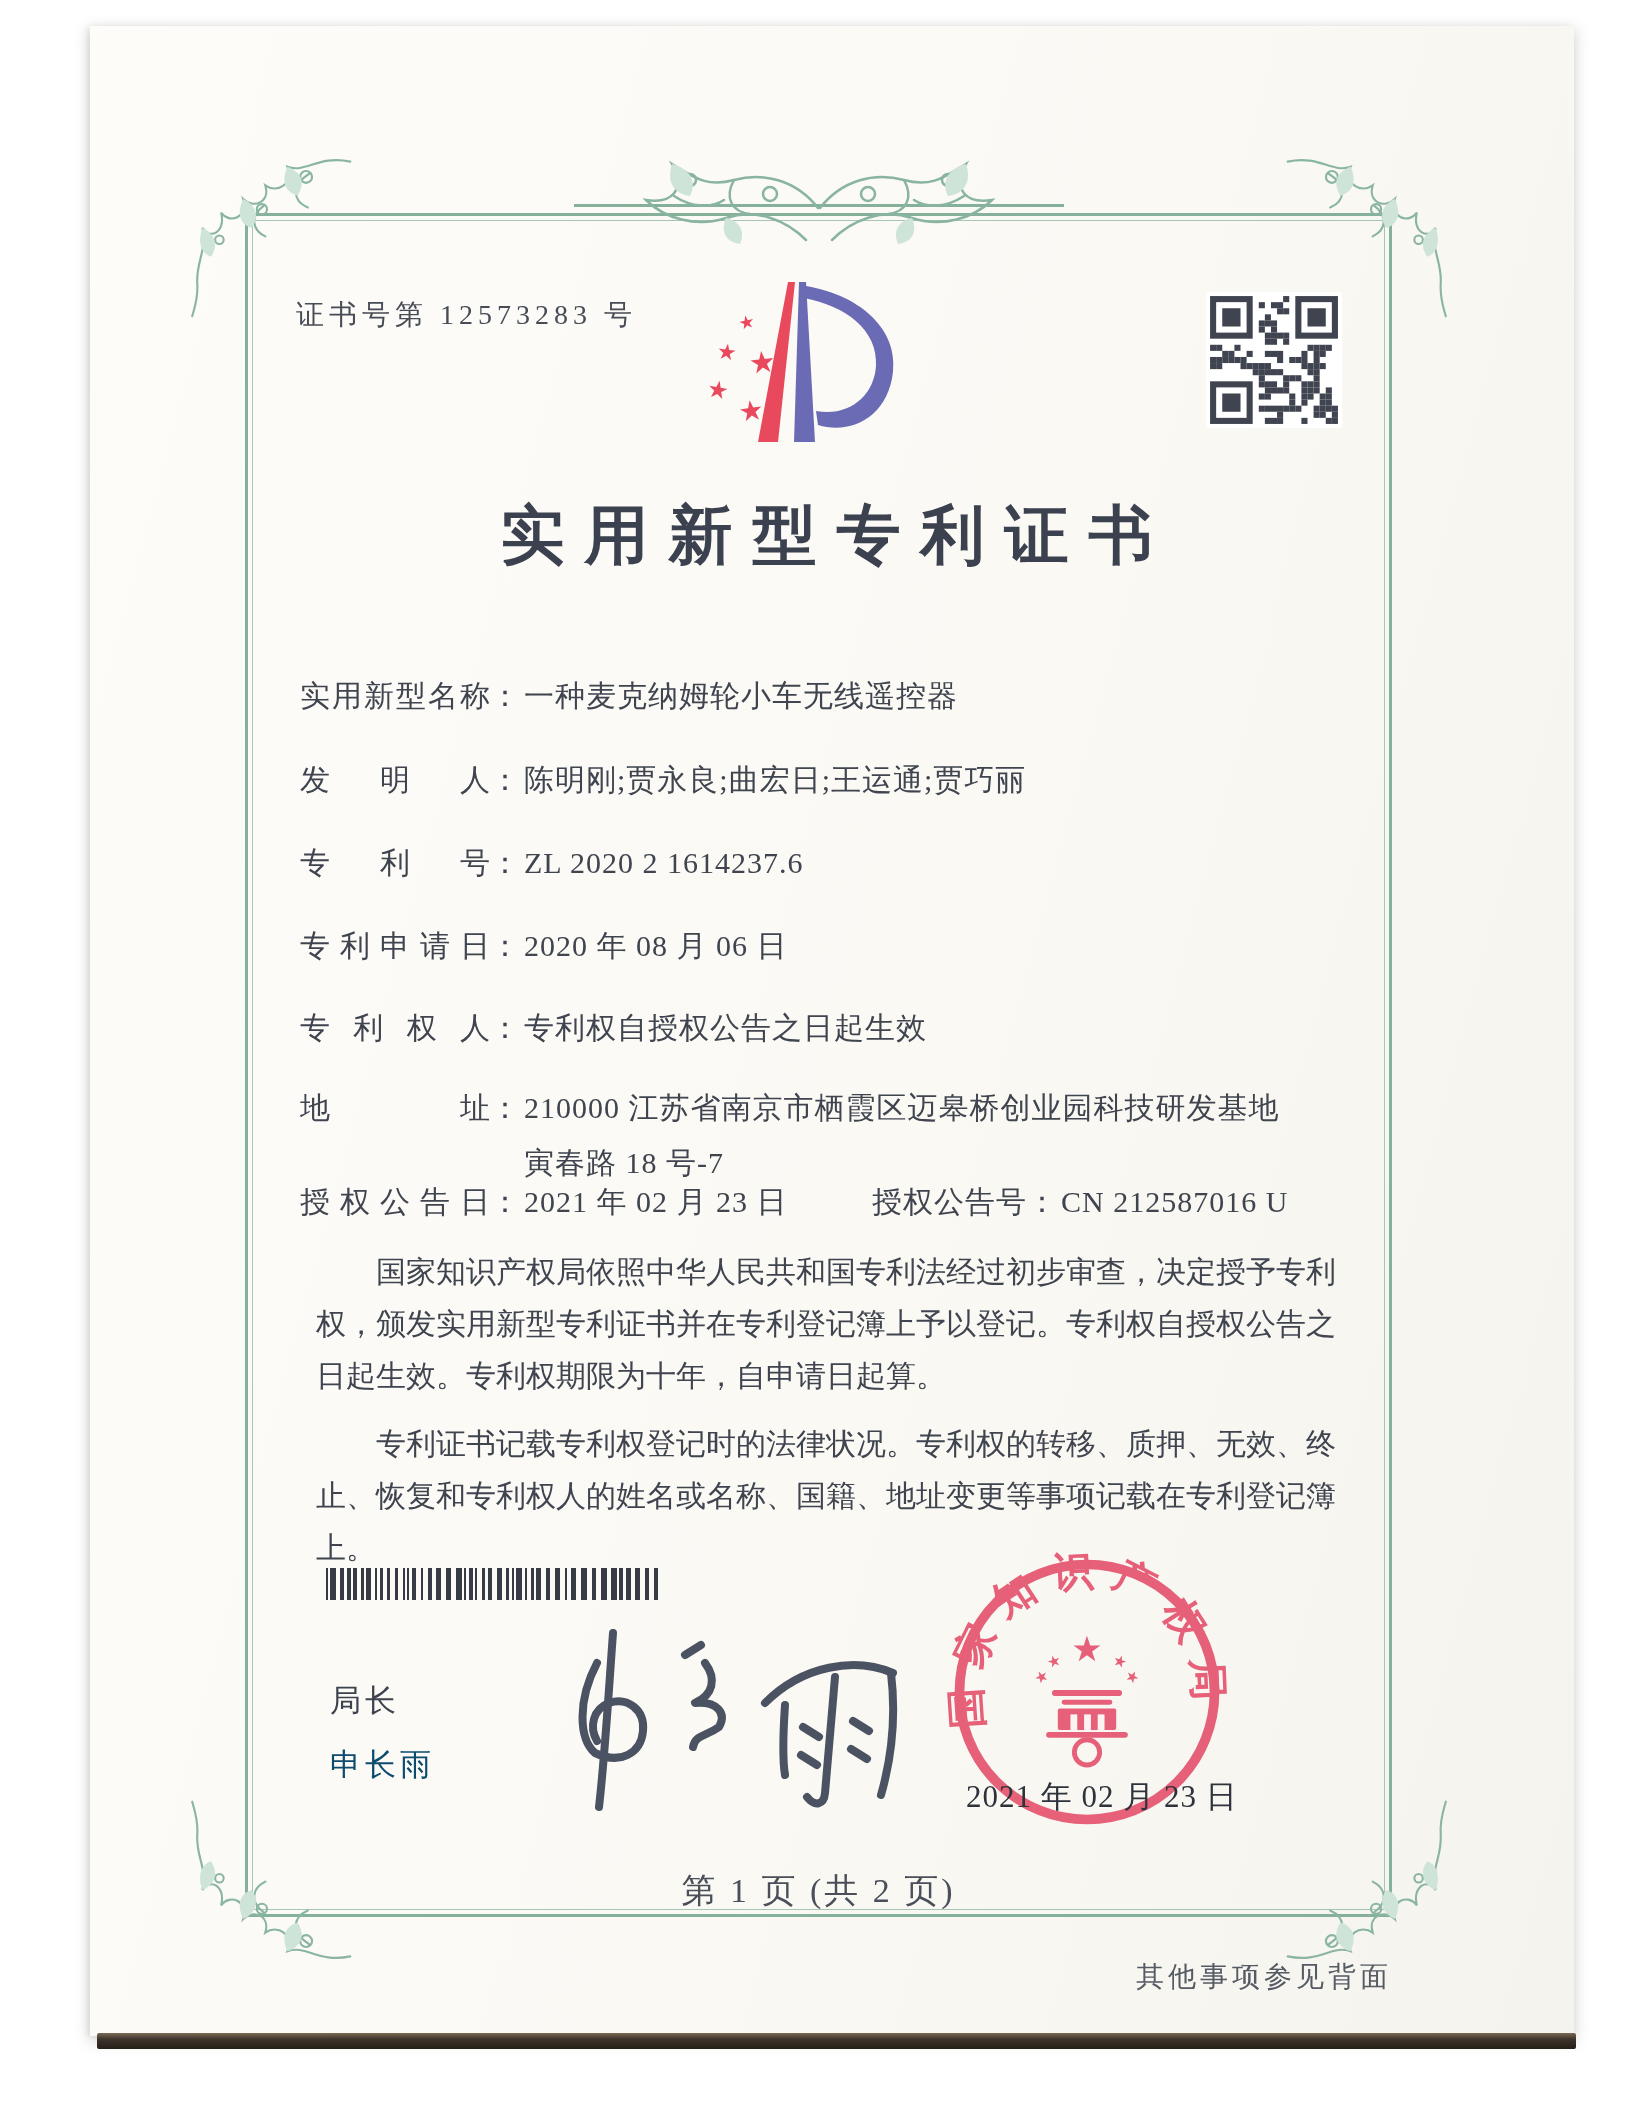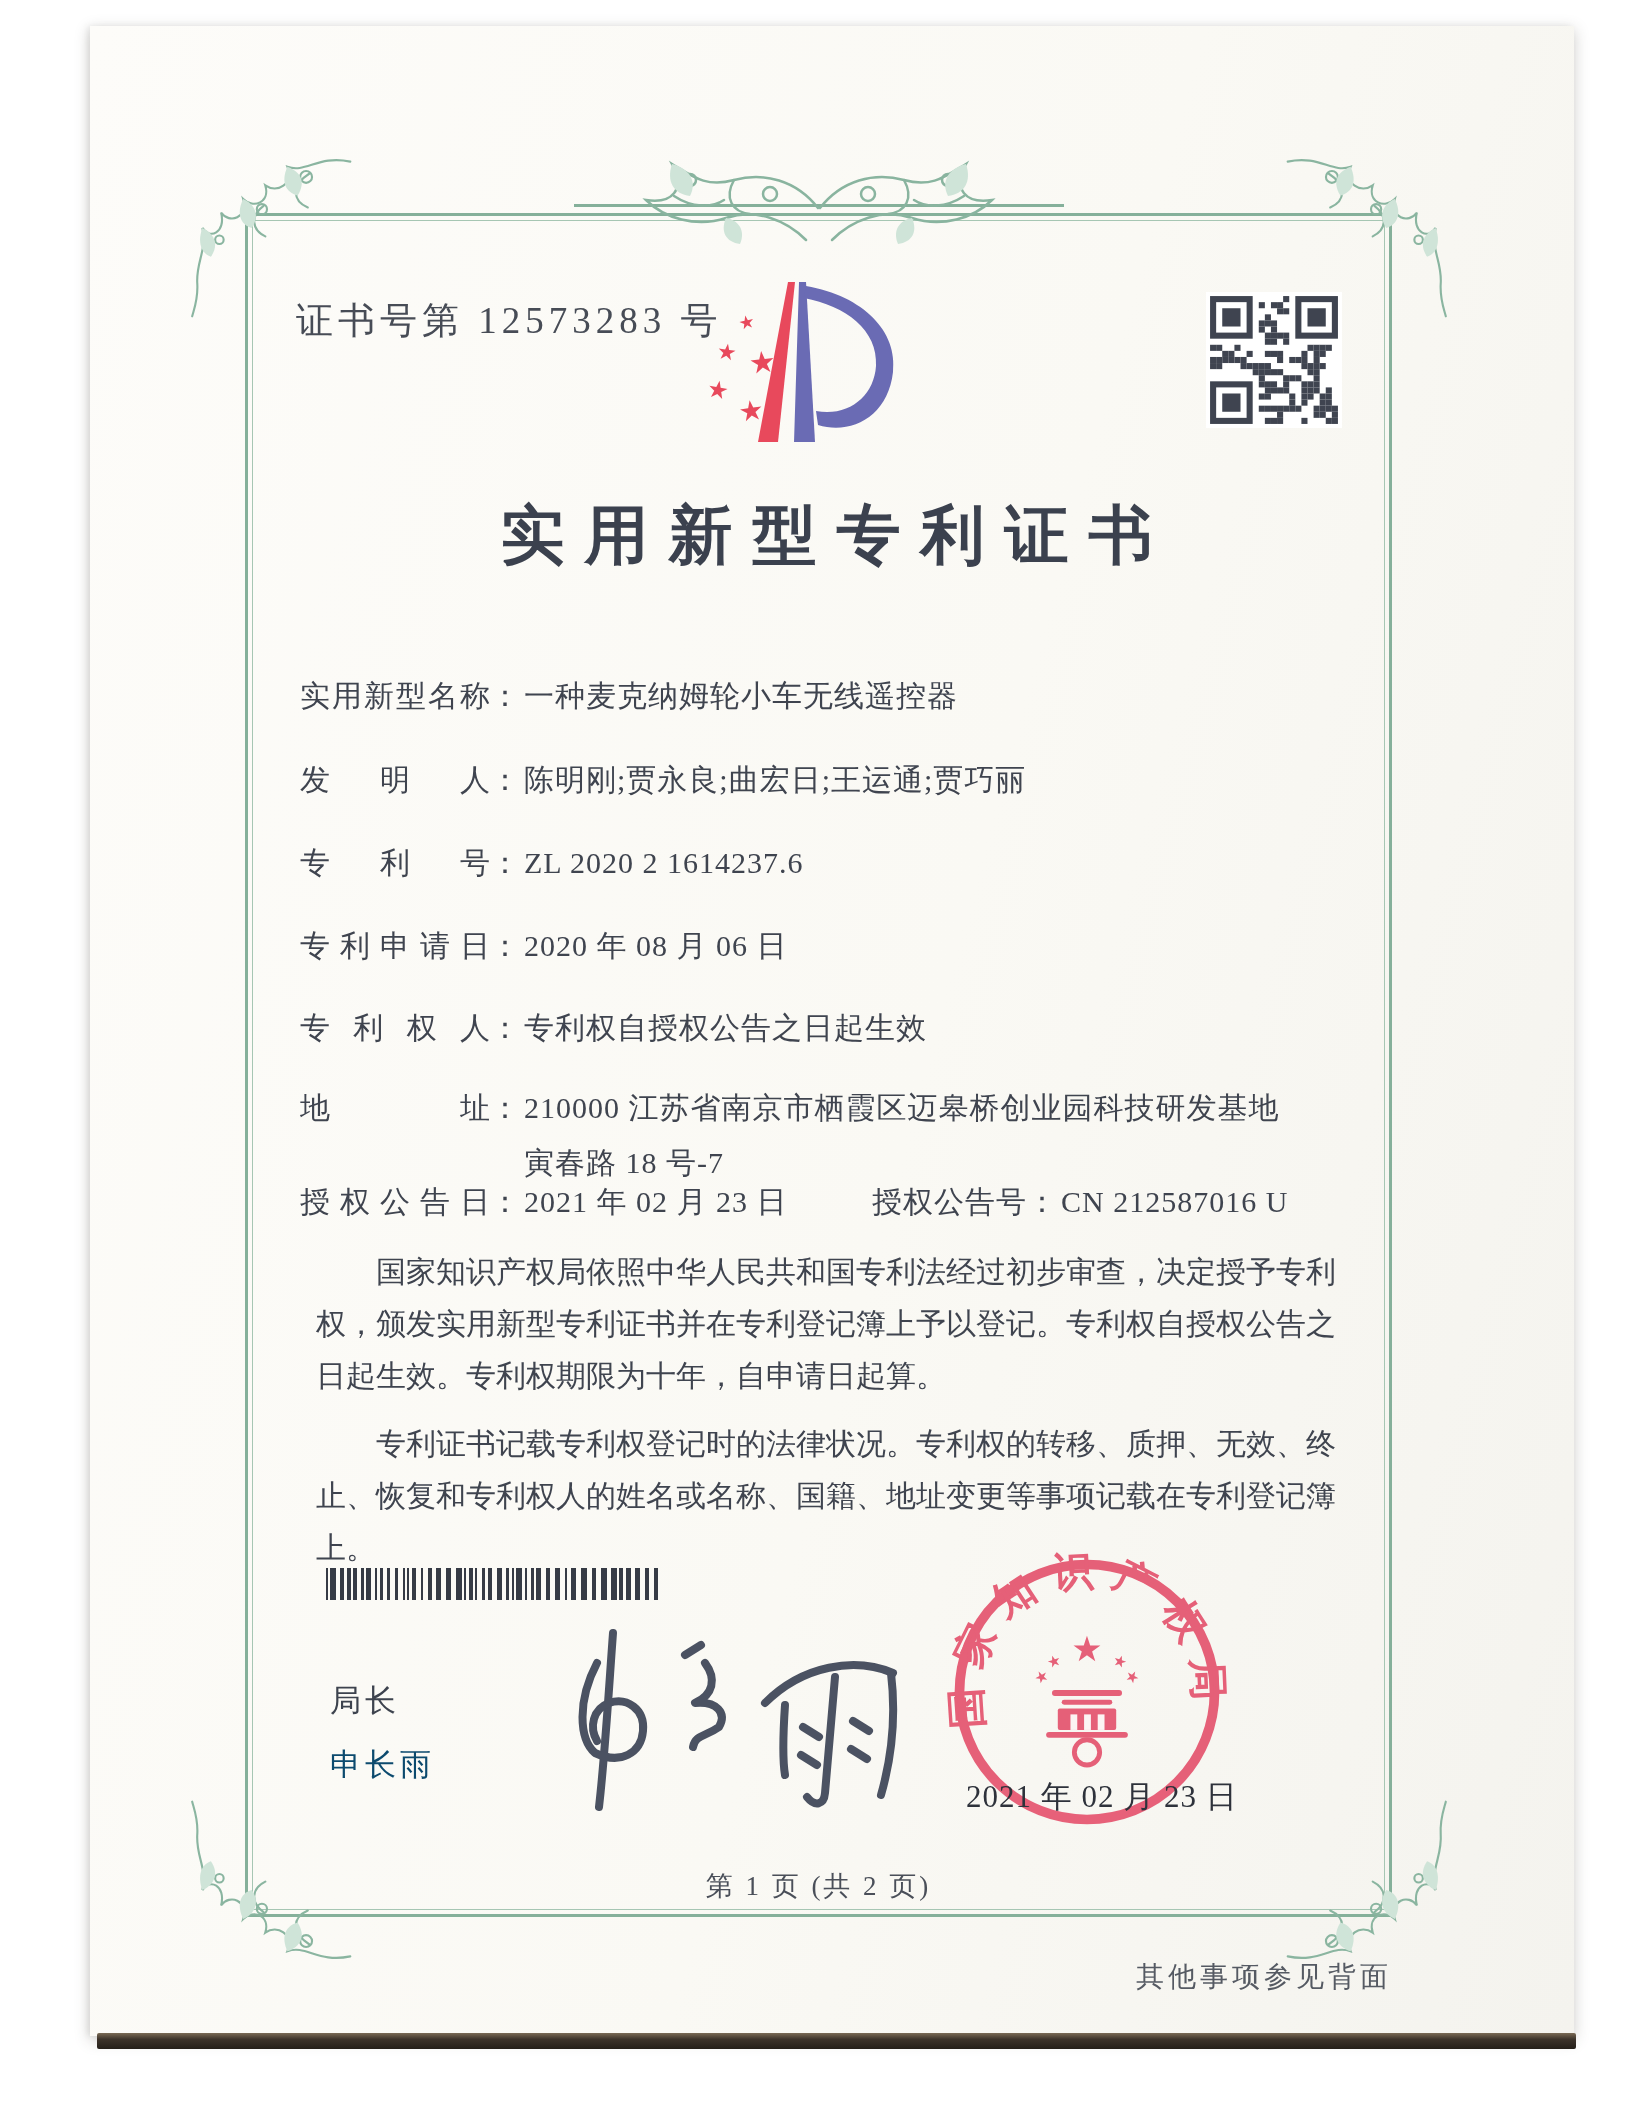--- a/index.html
+++ b/index.html
@@ -24,21 +24,21 @@
     position:absolute;left:245px;top:213px;width:1147px;height:1704px;
     border:3px solid #85b09a;box-sizing:border-box;
   }
   .frame-inner{
     position:absolute;left:4px;top:4px;right:4px;bottom:4px;
     border:1.5px solid #a6c6b3;
   }
   .orn{position:absolute;pointer-events:none;}
   
   .cert-no{
-    position:absolute;left:296px;top:296px;font-size:37px;letter-spacing:5px;
+    position:absolute;left:296px;top:296px;font-size:28px;letter-spacing:5px;
     color:#474c56;
   }
   .title{
     position:absolute;left:245px;top:492px;width:1147px;text-align:center;
     font-size:64px;font-weight:600;letter-spacing:20px;padding-left:36px;
     box-sizing:border-box;color:#3b414e;
   }
   .frow{
     position:absolute;left:300px;width:1070px;font-size:30px;color:#3f444f;
     white-space:nowrap;
@@ -60,21 +60,21 @@
   .sig-title{position:absolute;left:330px;top:1680px;font-size:31px;color:#3d434e;
     font-family:"Liberation Sans","DejaVu Sans",sans-serif;letter-spacing:4px;}
   .sig-name{position:absolute;left:330px;top:1744px;font-size:31px;color:#0c4a6e;
     font-family:"Liberation Sans","DejaVu Sans",sans-serif;letter-spacing:4px;}
   .seal-date{
     position:absolute;left:966px;top:1776px;font-size:31px;color:#2e323b;
     letter-spacing:1px;z-index:6;
   }
   .page-info{
     position:absolute;left:245px;top:1868px;width:1147px;text-align:center;
-    font-size:27px;color:#4a4f59;letter-spacing:3px;
+    font-size:34px;color:#4a4f59;letter-spacing:3px;
   }
   .back-note{
     position:absolute;left:245px;top:1958px;width:1147px;text-align:right;
     font-size:28px;color:#555a63;letter-spacing:4px;
   }
   svg{display:block;}
 </style>
 </head>
 <body>
 

